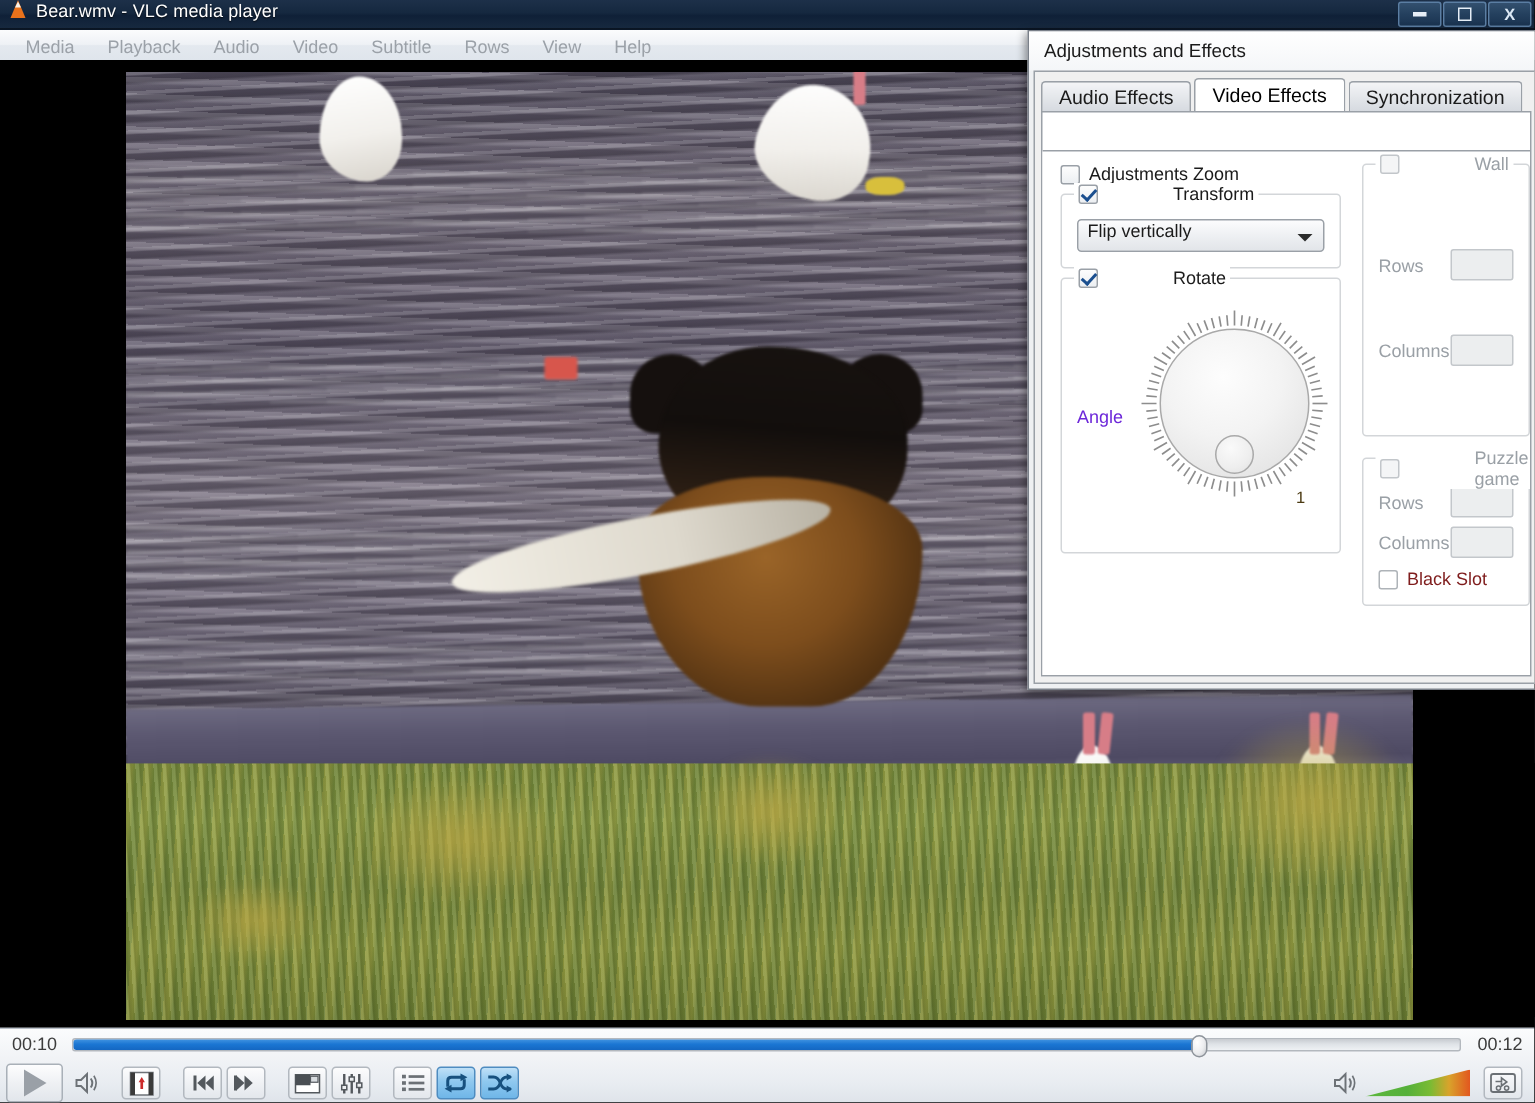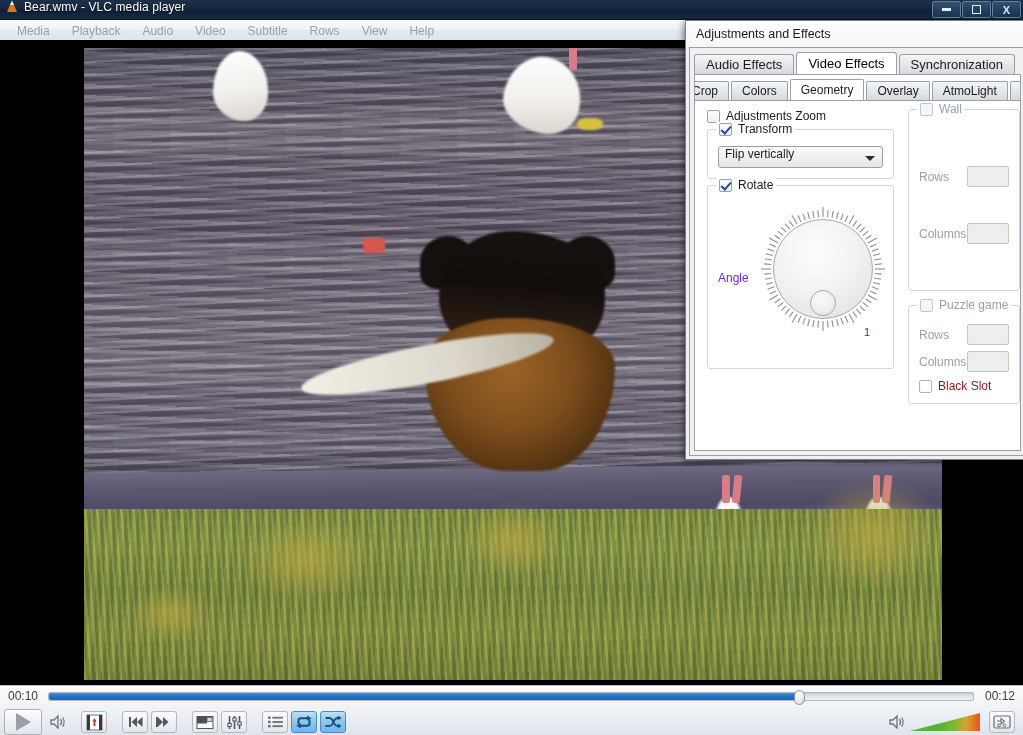--- a/index.html
+++ b/index.html
@@ -302,21 +302,21 @@
     width: 4px; height: 8px;
     border: solid #1b4f8f; border-width: 0 2px 2px 0;
     transform: rotate(42deg);
   }
 
   .group {
     position: relative; border: 1px solid #d3d6d9; border-radius: 3px;
     margin-top: 6px; padding: 12px 10px 10px 10px;
   }
   .group > .glabel {
-    position: absolute; left: 8px; top: -8px; background: #fff; padding: 0 3px;
+    position: absolute; left: 8px; top: -8px; background: #fff; padding: 0 3px; gap: 44px;
   }
   .combo {
     width: 165px; height: 22px; margin-top: 4px;
     background: linear-gradient(180deg,#fcfcfd 0%,#eef0f3 50%,#e2e5e9 100%);
     border: 1px solid #9aa0a7; border-radius: 3px;
     display: flex; padding: 0 6px;
     font-size: 12px; color: #1b1b1b; position: relative;
   }
   .combo .arrow {
     position: absolute; right: 7px; top: 9px;
@@ -555,28 +555,20 @@
     <div class="dlg-body">
 
       <div class="tabrow">
         <div class="tab">Audio Effects</div>
         <div class="tab sel">Video Effects</div>
         <div class="tab">Synchronization</div>
       </div>
 
       <div class="tabpane">
 
-        <div class="subtabrow">
-          <div class="subtab clipL">Crop</div>
-          <div class="subtab">Colors</div>
-          <div class="subtab sel">Geometry</div>
-          <div class="subtab">Overlay</div>
-          <div class="subtab">AtmoLight</div>
-          <div class="subtab">Adv</div>
-        </div>
 
         <div class="subpane">
           <div class="cols">
 
             <div class="colL">
 
               <div class="chk">
                 <span class="box"></span>
                 <span>Adjustments Zoom</span>
               </div>

